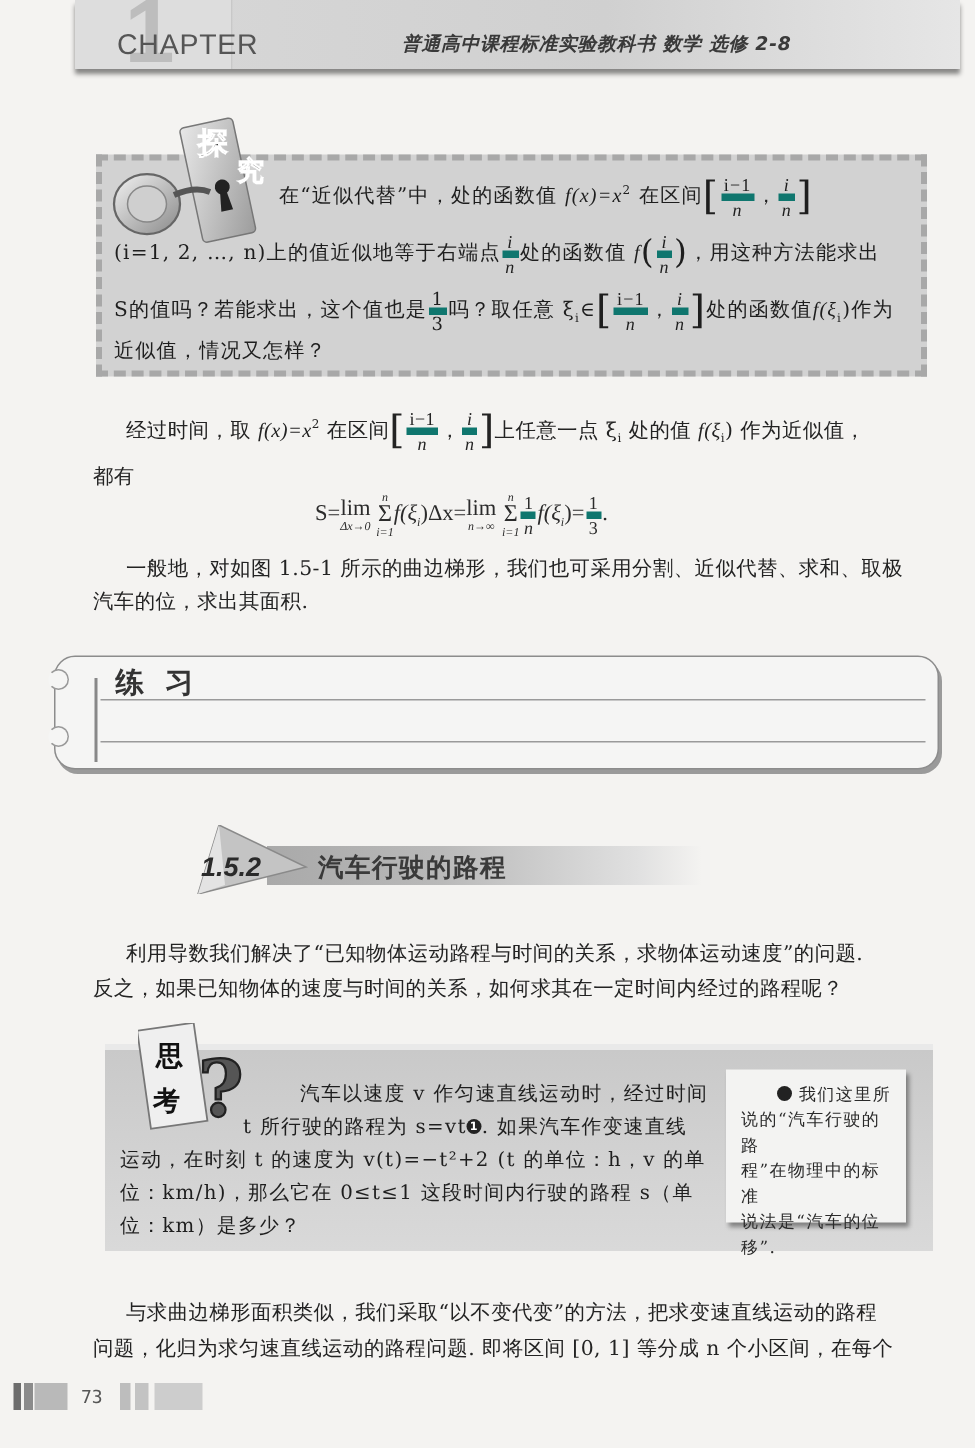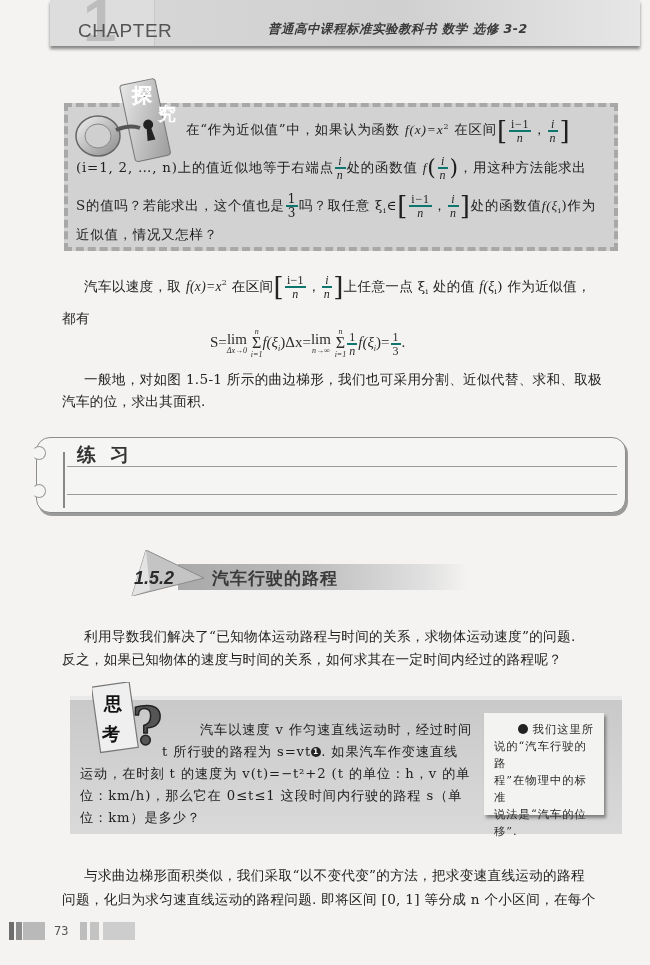--- a/index.html
+++ b/index.html
@@ -48,21 +48,21 @@
   }
   .explore-icon {
     position: absolute; left: 70px; top: 74px; width: 112px; height: 90px;
   }
   .explore p {
     position: absolute; font-size: 13.4px; line-height: 20px; color: #1e1e1e;
     letter-spacing: 0.8px; white-space: nowrap;
   }
 
   .frac { display: inline-block; vertical-align: middle; text-align: center; font-size: 12px; line-height: 12px; margin: 0 1px; }
-  .frac .num { display: block; border-bottom: 2px solid #0f766e; padding: 0 2px; }
+  .frac .num { display: block; border-bottom: 5px solid #0f766e; padding: 0 2px; }
   .frac .den { display: block; padding: 0 2px; }
   .bracket { font-size: 26px; font-family: "DejaVu Serif", serif; vertical-align: middle; font-weight: 200; }
   .paren { font-size: 22px; vertical-align: middle; }
 
   .body-text {
     position: absolute; font-size: 13.6px; line-height: 20px; color: #232323;
     white-space: nowrap; letter-spacing: 0.3px;
   }
 
   .formula {
@@ -136,26 +136,26 @@
   .footer .b6 { position: absolute; left: 103px; top: 0; width: 32px; height: 18px; background: #cdcdcd; }
 </style>
 </head>
 <body>
 
 <div class="header">
   <div class="left-block">
     <span class="chap-num">1</span>
     <span class="chap-label">CHAPTER</span>
   </div>
-  <span class="book-title">普通高中课程标准实验教科书  数学  选修 3-2</span>
+  <span class="book-title">普通高中课程标准实验教科书  数学  选修 2-8</span>
 </div>
 
 <div class="explore">
   <p style="left:118px; top:10px;">
-    <span>在“作为近似值”中，如果认为函数</span>
+    <span>在“近似代替”中，处的函数值</span>
     <span class="math">f(x)=x</span><sup class="up" style="font-size:8px">2</sup>
     <span>在区间</span><span class="bracket">[</span><span class="frac math"><span class="num up">i−1</span><span class="den">n</span></span>，<span class="frac math"><span class="num">i</span><span class="den">n</span></span><span class="bracket">]</span>
   </p>
   <p style="left:8px; top:48px;">
     <span>(i=1, 2, …, n)上的值近似地等于右端点</span><span class="frac math"><span class="num">i</span><span class="den">n</span></span><span>处的函数值</span>
     <span class="math">f</span><span class="paren">(</span><span class="frac math"><span class="num">i</span><span class="den">n</span></span><span class="paren">)</span><span>，用这种方法能求出</span>
   </p>
   <p style="left:8px; top:86px;">
     <span>S的值吗？若能求出，这个值也是</span><span class="frac"><span class="num">1</span><span class="den">3</span></span><span>吗？取任意 ξ</span><sub style="font-size:8px">i</sub><span>∈</span><span class="bracket">[</span><span class="frac math"><span class="num up">i−1</span><span class="den">n</span></span>，<span class="frac math"><span class="num">i</span><span class="den">n</span></span><span class="bracket">]</span><span>处的函数值</span><span class="math">f(ξ</span><sub style="font-size:8px">i</sub><span>)作为</span>
   </p>
@@ -179,21 +179,21 @@
     <path d="M74 52 L72 66 L80 66 L78 52 Z" fill="#222"></path>
   </g>
   <ellipse cx="28" cy="62" rx="22" ry="20" fill="url(#mg)" stroke="#666" stroke-width="1.5"></ellipse>
   <ellipse cx="28" cy="62" rx="13" ry="12" fill="#cfcfcf" stroke="#888" stroke-width="1"></ellipse>
   <path d="M46 56 Q60 50 70 54" stroke="#555" stroke-width="4" fill="none"></path>
   <text x="62" y="28" font-size="20" font-weight="bold" fill="#111" stroke="#fff" stroke-width="0.6" font-family="DejaVu Sans, sans-serif">探</text>
   <text x="88" y="46" font-size="18" font-weight="bold" fill="#111" stroke="#fff" stroke-width="0.6" font-family="DejaVu Sans, sans-serif">究</text>
 </svg>
 
 <div class="body-text" style="left:84px; top:273px;">
-  <span>汽车以速度，取</span>
+  <span>经过时间，取</span>
   <span class="math">f(x)=x</span><sup style="font-size:8px">2</sup>
   <span>在区间</span><span class="bracket">[</span><span class="frac math"><span class="num up">i−1</span><span class="den">n</span></span>，<span class="frac math"><span class="num">i</span><span class="den">n</span></span><span class="bracket">]</span><span>上任意一点 ξ</span><sub style="font-size:8px">i</sub><span> 处的值</span> <span class="math">f(ξ</span><sub style="font-size:8px">i</sub><span>) 作为近似值，</span>
 </div>
 <div class="body-text" style="left:62px; top:308px;">都有</div>
 
 <div class="formula">
   <span>S=</span><span class="lim"><span class="l1">lim</span><span class="l2">Δx→0</span></span>
   <span class="sum"><span class="t">n</span><span class="s">Σ</span><span class="b">i=1</span></span><span class="math">f(ξ</span><sub style="font-size:8px" class="math">i</sub><span>)Δx=</span><span class="lim"><span class="l1">lim</span><span class="l2">n→∞</span></span>
   <span class="sum"><span class="t">n</span><span class="s">Σ</span><span class="b">i=1</span></span><span class="frac"><span class="num">1</span><span class="den math">n</span></span><span class="math">f(ξ</span><sub style="font-size:8px" class="math">i</sub><span>)=</span><span class="frac"><span class="num">1</span><span class="den">3</span></span><span>.</span>
 </div>

